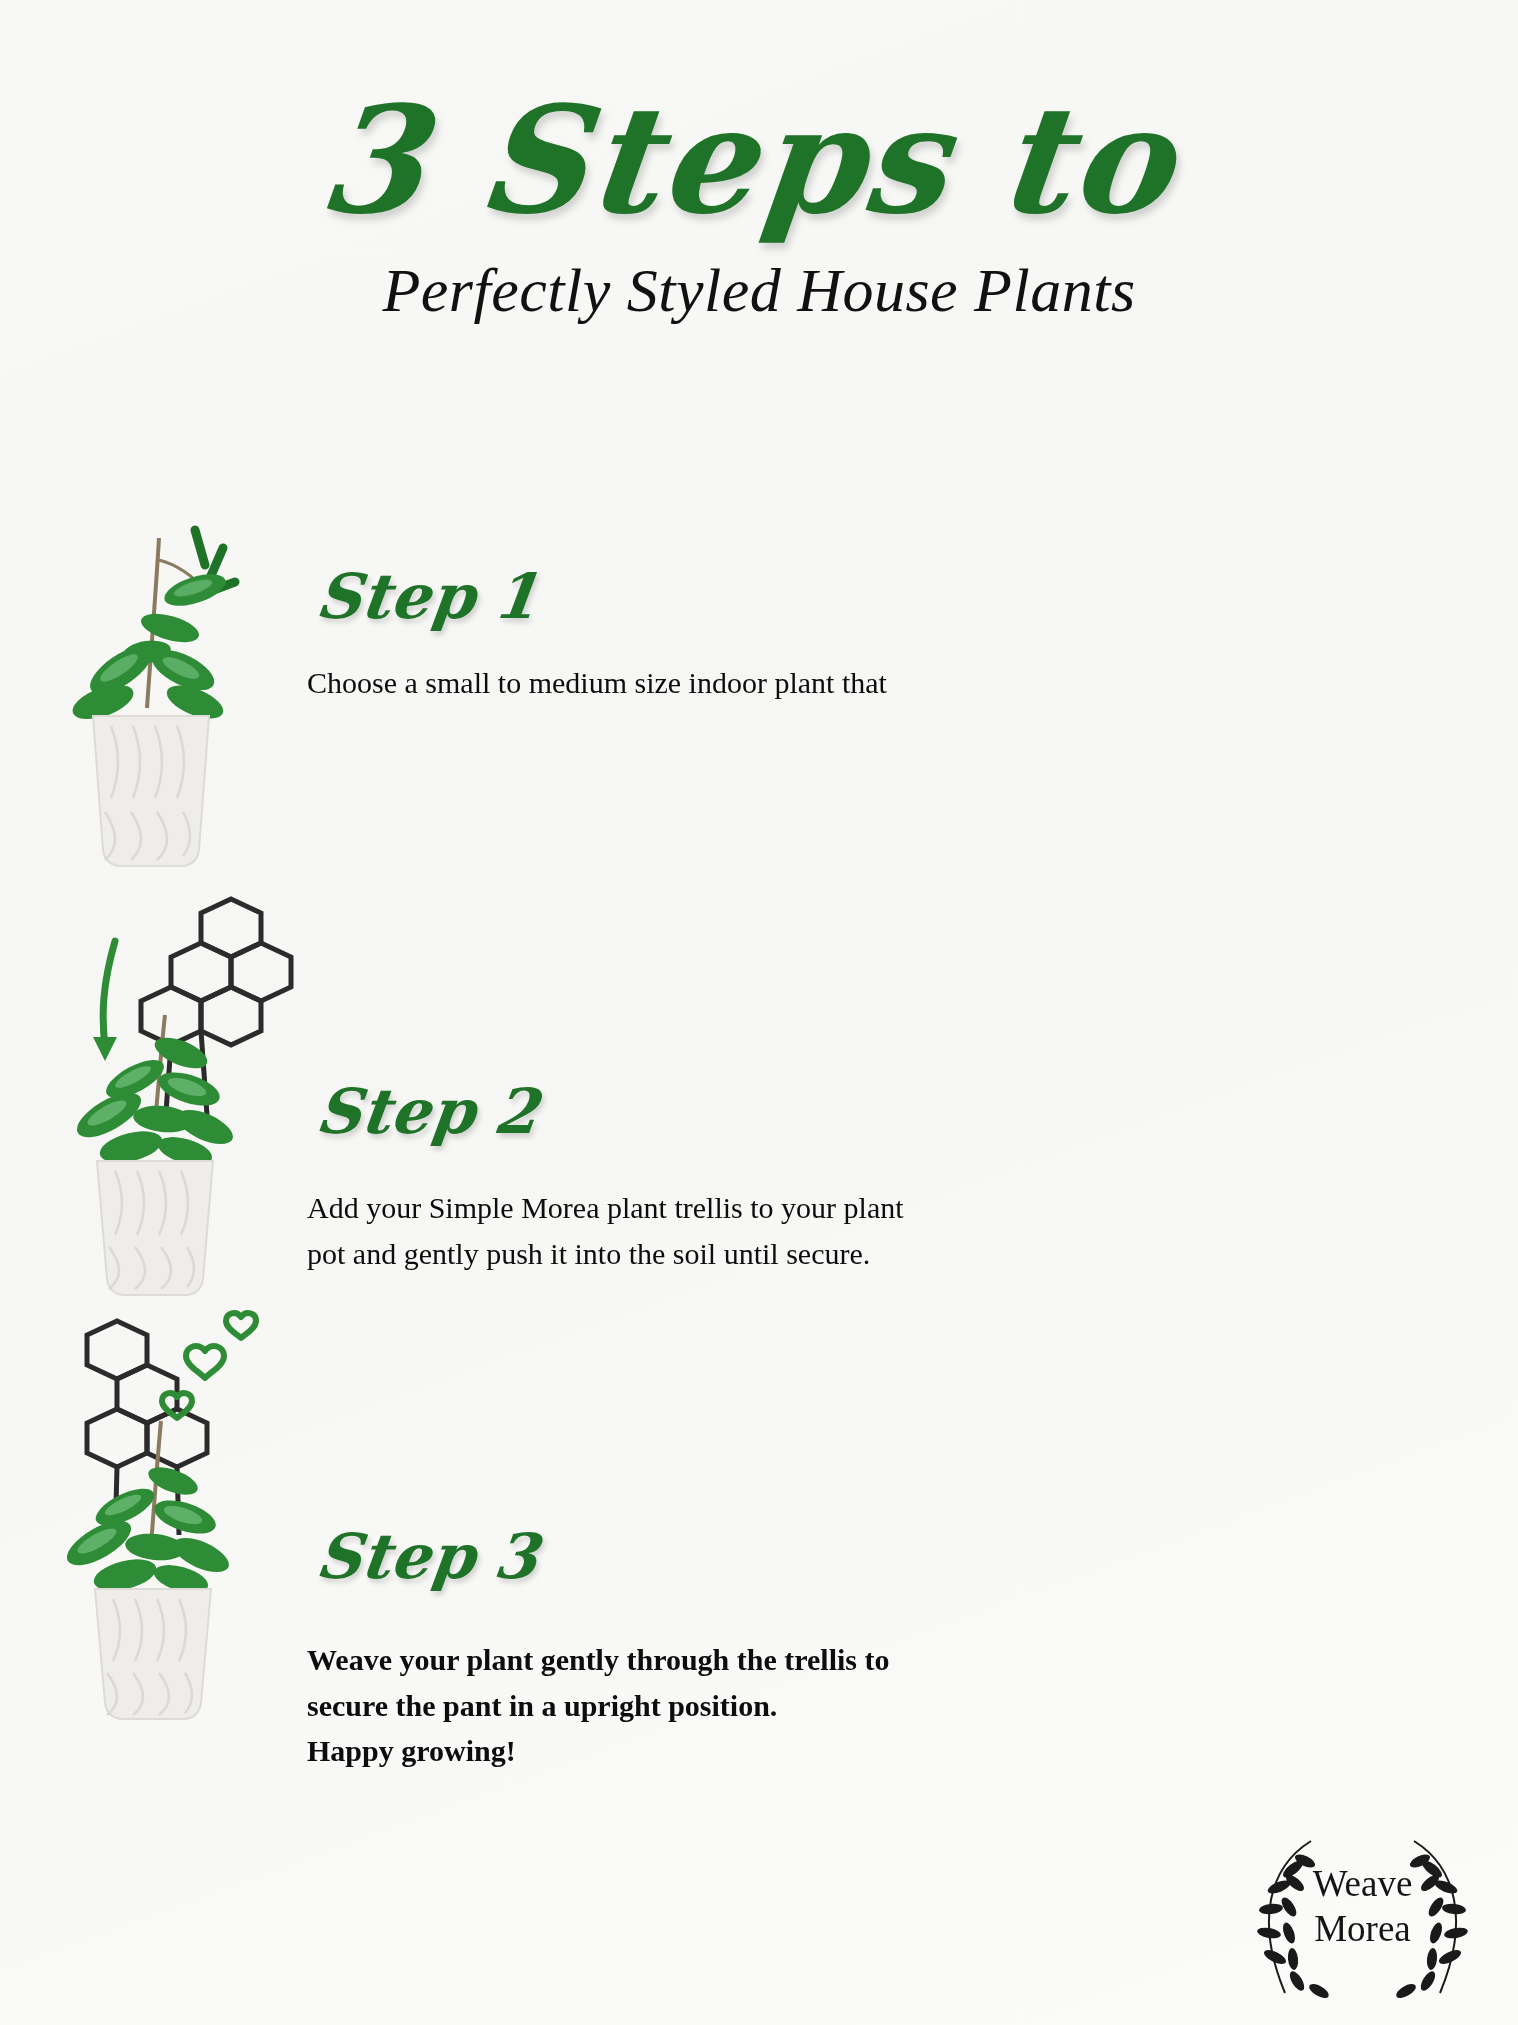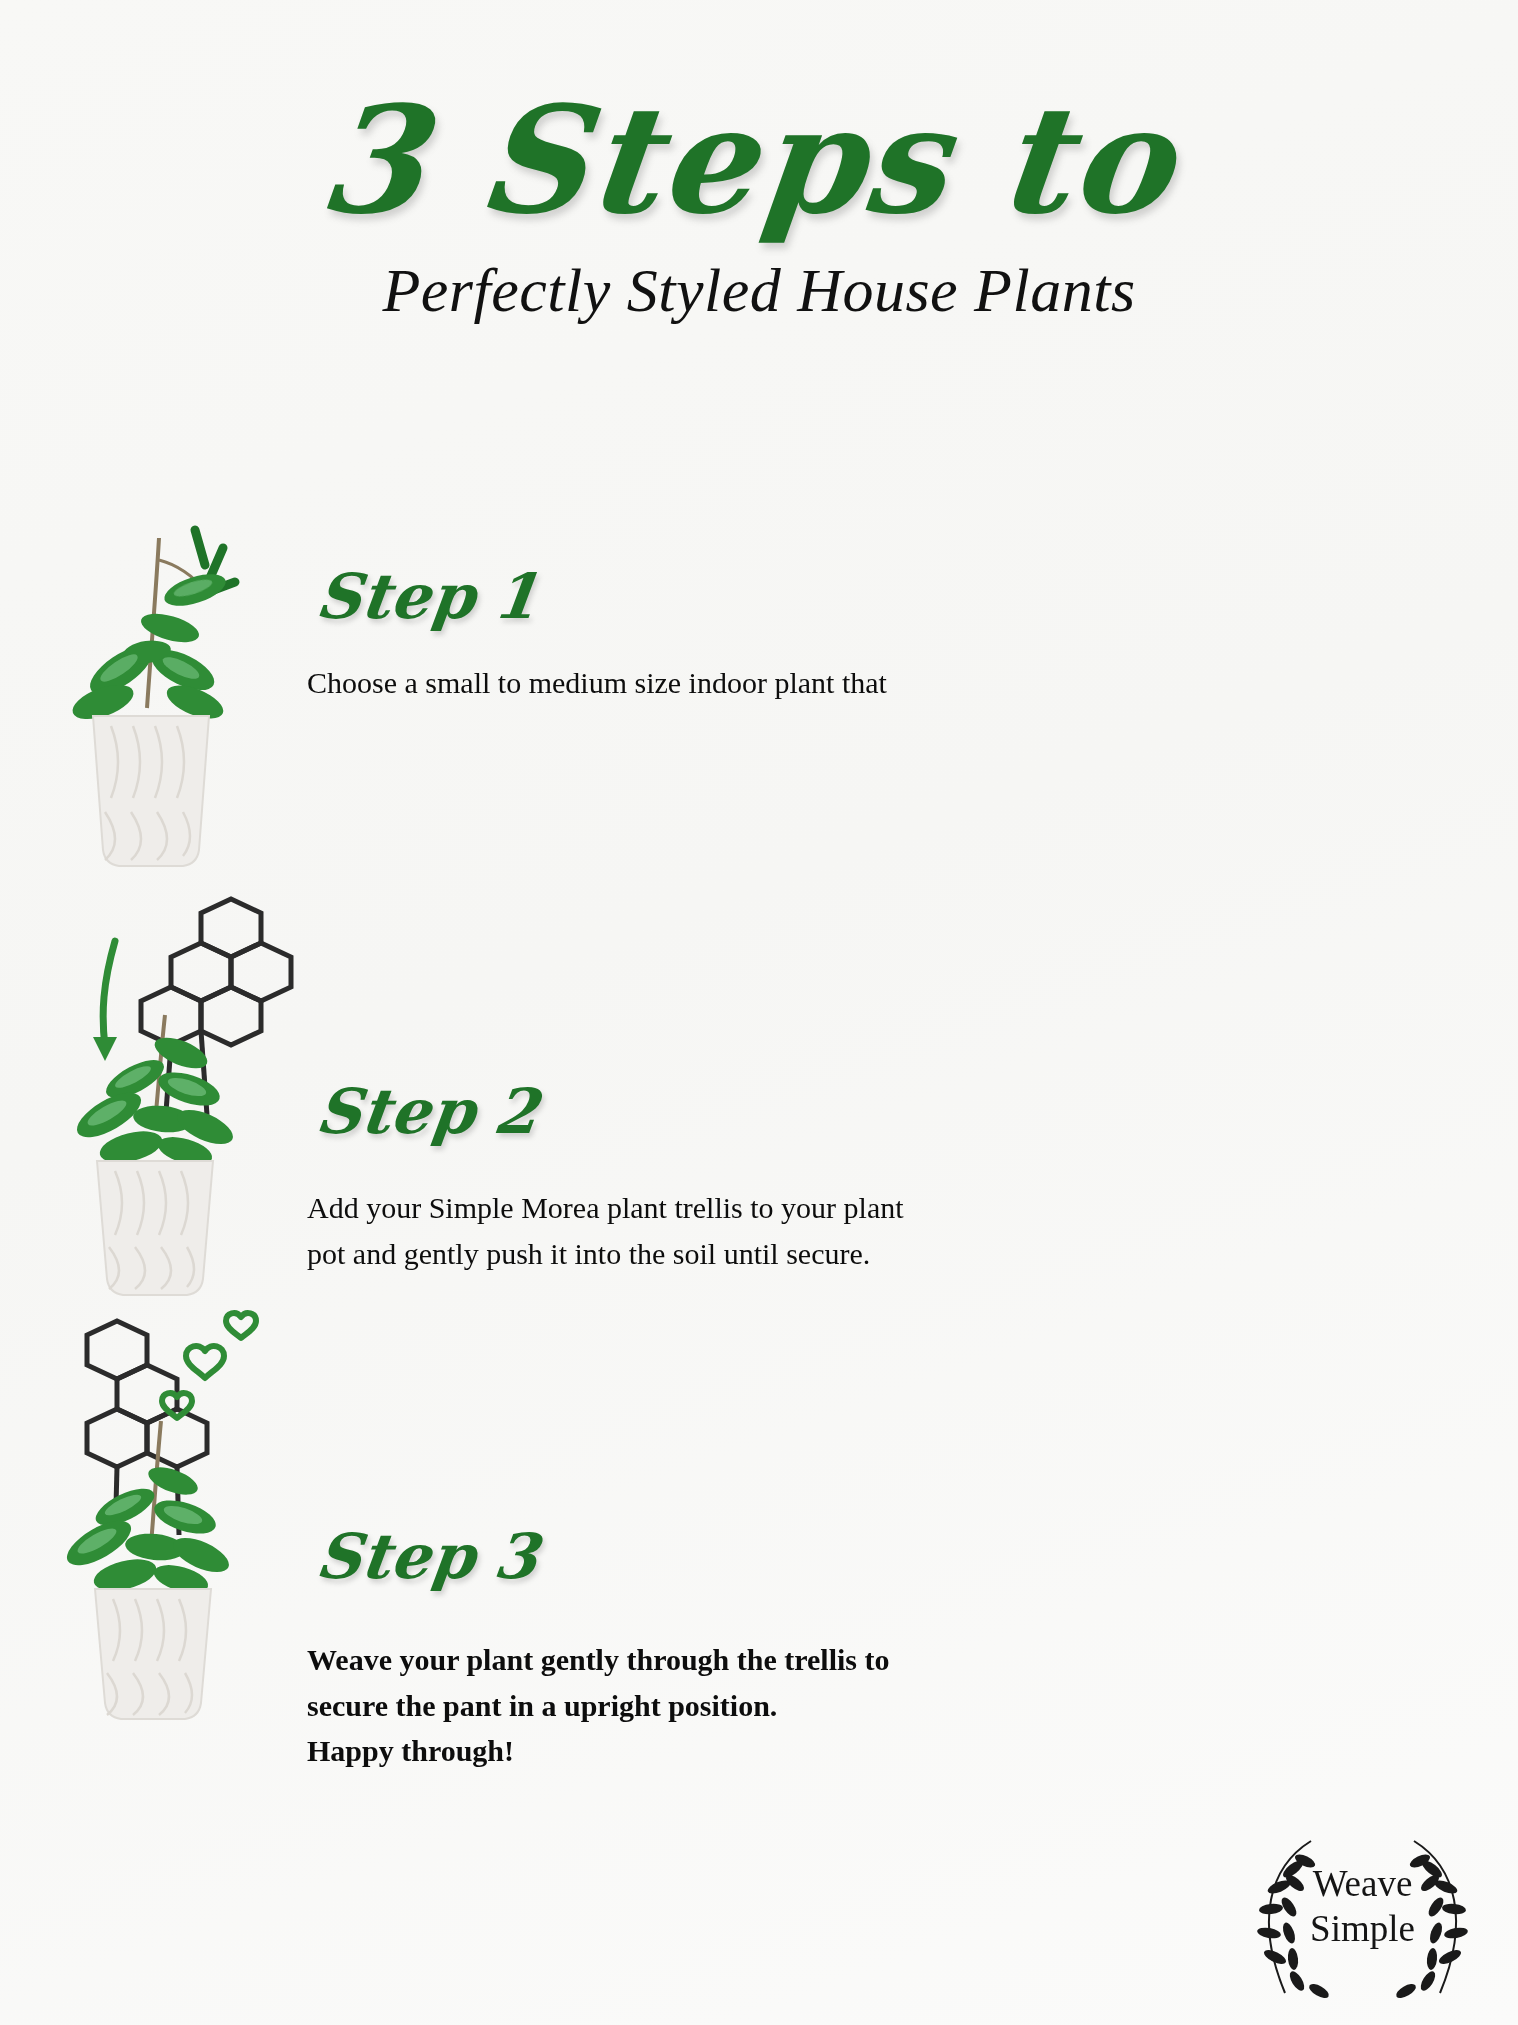--- a/index.html
+++ b/index.html
@@ -296,21 +296,21 @@
           <path d="M130 378 q 14 24 0 40"></path>
         </g>
       </svg>
     </div>
 
     <div class="step-label">Step 3</div>
 
     <div class="step-body">
       <span class="line">Weave your plant gently through the trellis to</span>
       <span class="line">secure the pant in a upright position.</span>
-      <span class="line">Happy through!</span>
+      <span class="line">Happy growing!</span>
     </div>
   </div>
 
   <div class="logo">
     <svg class="art-svg" viewBox="0 0 255 175">
       <g stroke="#1a1a1a" stroke-width="2" fill="none">
         <path d="M76 6 C 34 32, 20 86, 50 158"></path>
         <path d="M179 6 C 221 32, 235 86, 205 158"></path>
       </g>
       <g fill="#1a1a1a">
@@ -337,17 +337,17 @@
         <ellipse cx="197" cy="124" rx="11" ry="5" transform="rotate(-84 197 124)"></ellipse>
 
         <ellipse cx="62" cy="146" rx="11" ry="5" transform="rotate(58 62 146)"></ellipse>
         <ellipse cx="84" cy="156" rx="11" ry="5" transform="rotate(30 84 156)"></ellipse>
         <ellipse cx="193" cy="146" rx="11" ry="5" transform="rotate(-58 193 146)"></ellipse>
         <ellipse cx="171" cy="156" rx="11" ry="5" transform="rotate(-30 171 156)"></ellipse>
       </g>
     </svg>
     <div class="logo-text">
       <span>Weave</span>
-      <span>Simple</span>
+      <span>Morea</span>
     </div>
   </div>
 
 </div>
 
 </body></html>

